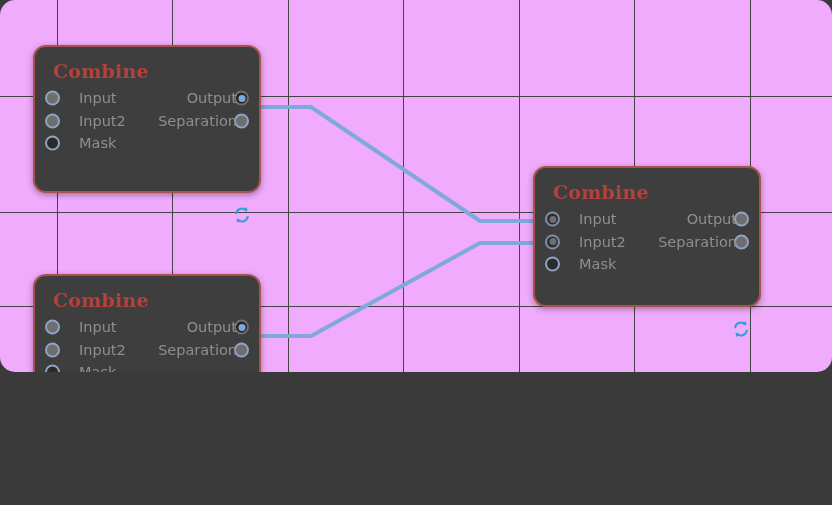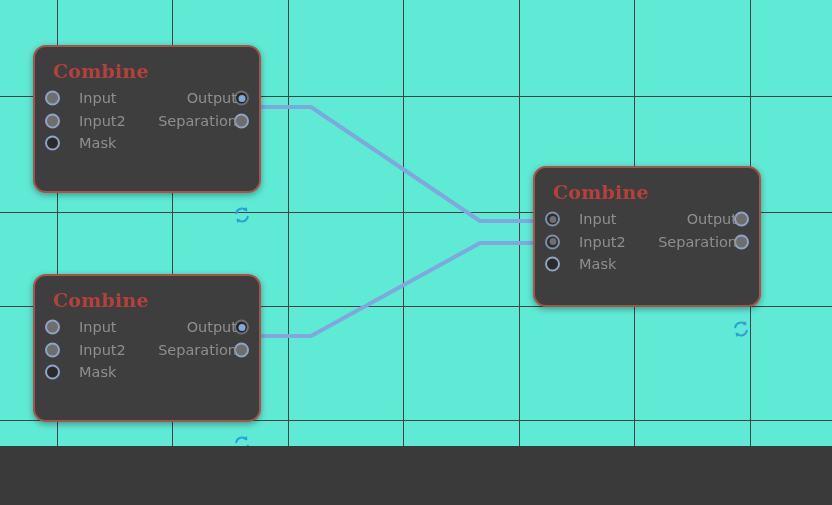--- a/index.html
+++ b/index.html
@@ -3,24 +3,25 @@
 <meta charset="utf-8">
 <style>
   html, body {
     margin: 0;
     padding: 0;
     background: #3a3a3a;
   }
   #canvas {
     position: relative;
     width: 832px;
-    height: 446px;
-    background: #5eead4;
+    height: 372px;
+    background: #f0abfc;
     overflow: hidden;
     font-family: "DejaVu Sans", sans-serif;
+    border-radius: 15px;
   }
   
   #grid {
     position: absolute;
     inset: 0;
     pointer-events: none;
   }
   .gridline-v {
     position: absolute;
     top: 0;

